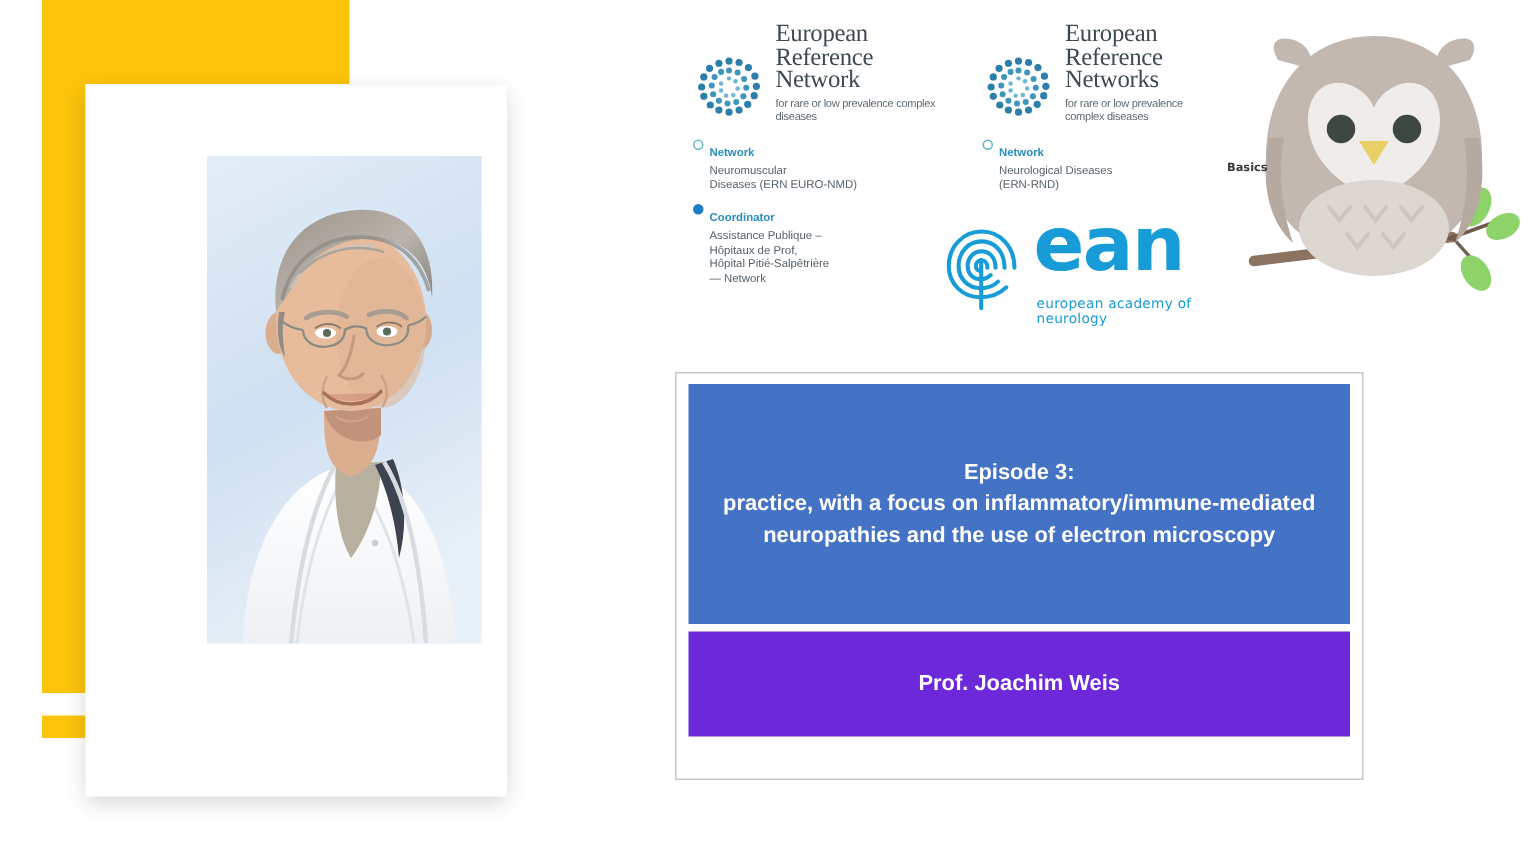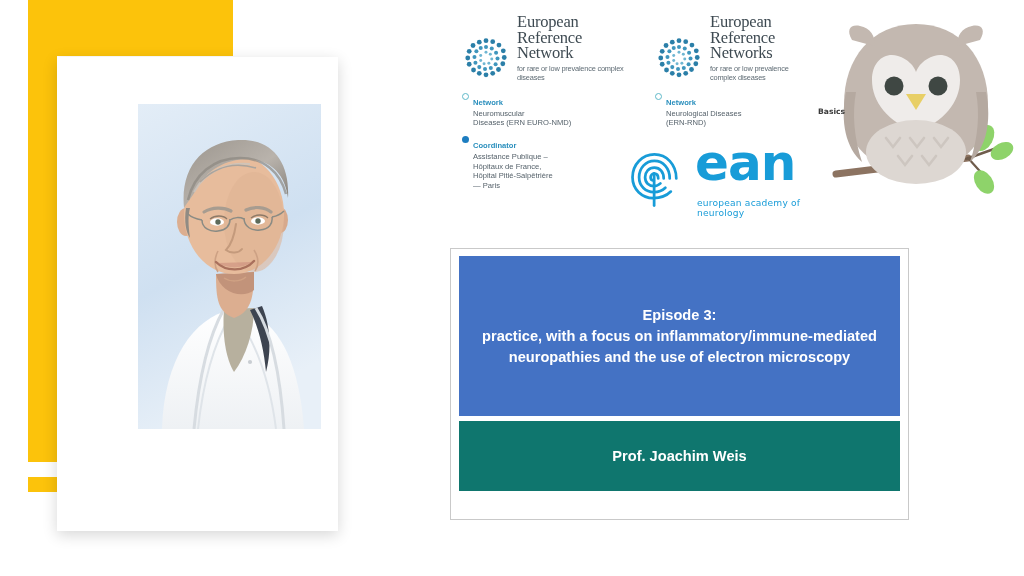--- a/index.html
+++ b/index.html
@@ -54,21 +54,21 @@
   .ern-block{margin-top:9px;font-family:"Liberation Sans",sans-serif;}
   .ern-row{display:flex;gap:4px;align-items:flex-start;margin-top:7px;}
   .bullet{flex:0 0 7px;width:7px;height:7px;margin-top:2px;border-radius:50%;}
   .bullet.ring{background:#ffffff;border:1.6px solid #5fb9c9;box-sizing:border-box;}
   .bullet.solid{background:#1d7dc0;}
   .ern-lbl{color:#2a8fbd;font-size:7.6px;font-weight:bold;line-height:9.4px;}
   .ern-txt{color:#55616a;font-size:7.6px;line-height:9.4px;}
 
   
   .logo-ean{position:absolute;left:628px;top:140px;width:180px;height:66px;}
-  .ean-wrap{display:flex;align-items:center;gap:12px;}
+  .ean-wrap{display:flex;align-items:center;gap:6px;}
   .ean-mark{width:55px;height:58px;flex:0 0 55px;}
   .ean-mark svg{display:block;width:100%;height:100%;}
   .ean-right{position:relative;top:1px;}
   .ean-word{
     font-family:"DejaVu Sans","Liberation Sans",sans-serif;
     font-size:50px;font-weight:bold;color:#189CD8;line-height:44px;letter-spacing:-1px;
   }
   .ean-sub{
     font-family:"DejaVu Sans","Liberation Sans",sans-serif;
     font-size:9.1px;color:#189CD8;letter-spacing:0.2px;margin-top:13px;margin-left:2px;
@@ -95,21 +95,21 @@
     display:flex;align-items:center;justify-content:center;
     box-sizing:border-box;padding:8px 12px;
   }
   .title-text{
     color:#ffffff;font-weight:bold;text-align:center;
     font-size:14.6px;line-height:21px;
   }
   .title-text .ep{display:block;}
   .speaker-box{
     position:absolute;left:459px;top:421px;width:441px;height:70px;
-    background:#0f766e;
+    background:#6d28d9;
     display:flex;flex-direction:column;align-items:center;justify-content:center;
     box-sizing:border-box;padding:8px 6px;
   }
   .speaker-name{color:#ffffff;font-weight:bold;font-size:14.6px;line-height:19px;}
   .speaker-role{color:#eef2fa;font-size:9.6px;line-height:14px;margin-top:1px;white-space:nowrap;}
 </style>
 </head>
 <body>
 
 <div class="deco-yellow-horz"></div>
@@ -260,23 +260,23 @@
         <span class="ern-lbl">Network</span>
         <span class="ern-txt" style="display:block">Neuromuscular</span>
         <span class="ern-txt" style="display:block">Diseases (ERN EURO-NMD)</span>
       </span>
     </div>
     <div class="ern-row">
       <span class="bullet solid"></span>
       <span>
         <span class="ern-lbl">Coordinator</span>
         <span class="ern-txt" style="display:block">Assistance Publique –</span>
-        <span class="ern-txt" style="display:block">Hôpitaux de France,</span>
+        <span class="ern-txt" style="display:block">Hôpitaux de Prof,</span>
         <span class="ern-txt" style="display:block">Hôpital Pitié-Salpêtrière</span>
-        <span class="ern-txt" style="display:block">— Paris</span>
+        <span class="ern-txt" style="display:block">— Network</span>
       </span>
     </div>
   </div>
 </div>
 
 <div class="logo-ern-2">
   <div class="ern-head">
     <div class="ern-dots">
       <svg viewBox="0 0 100 100" xmlns="http://www.w3.org/2000/svg">
         <g fill="#2b7fa8">

